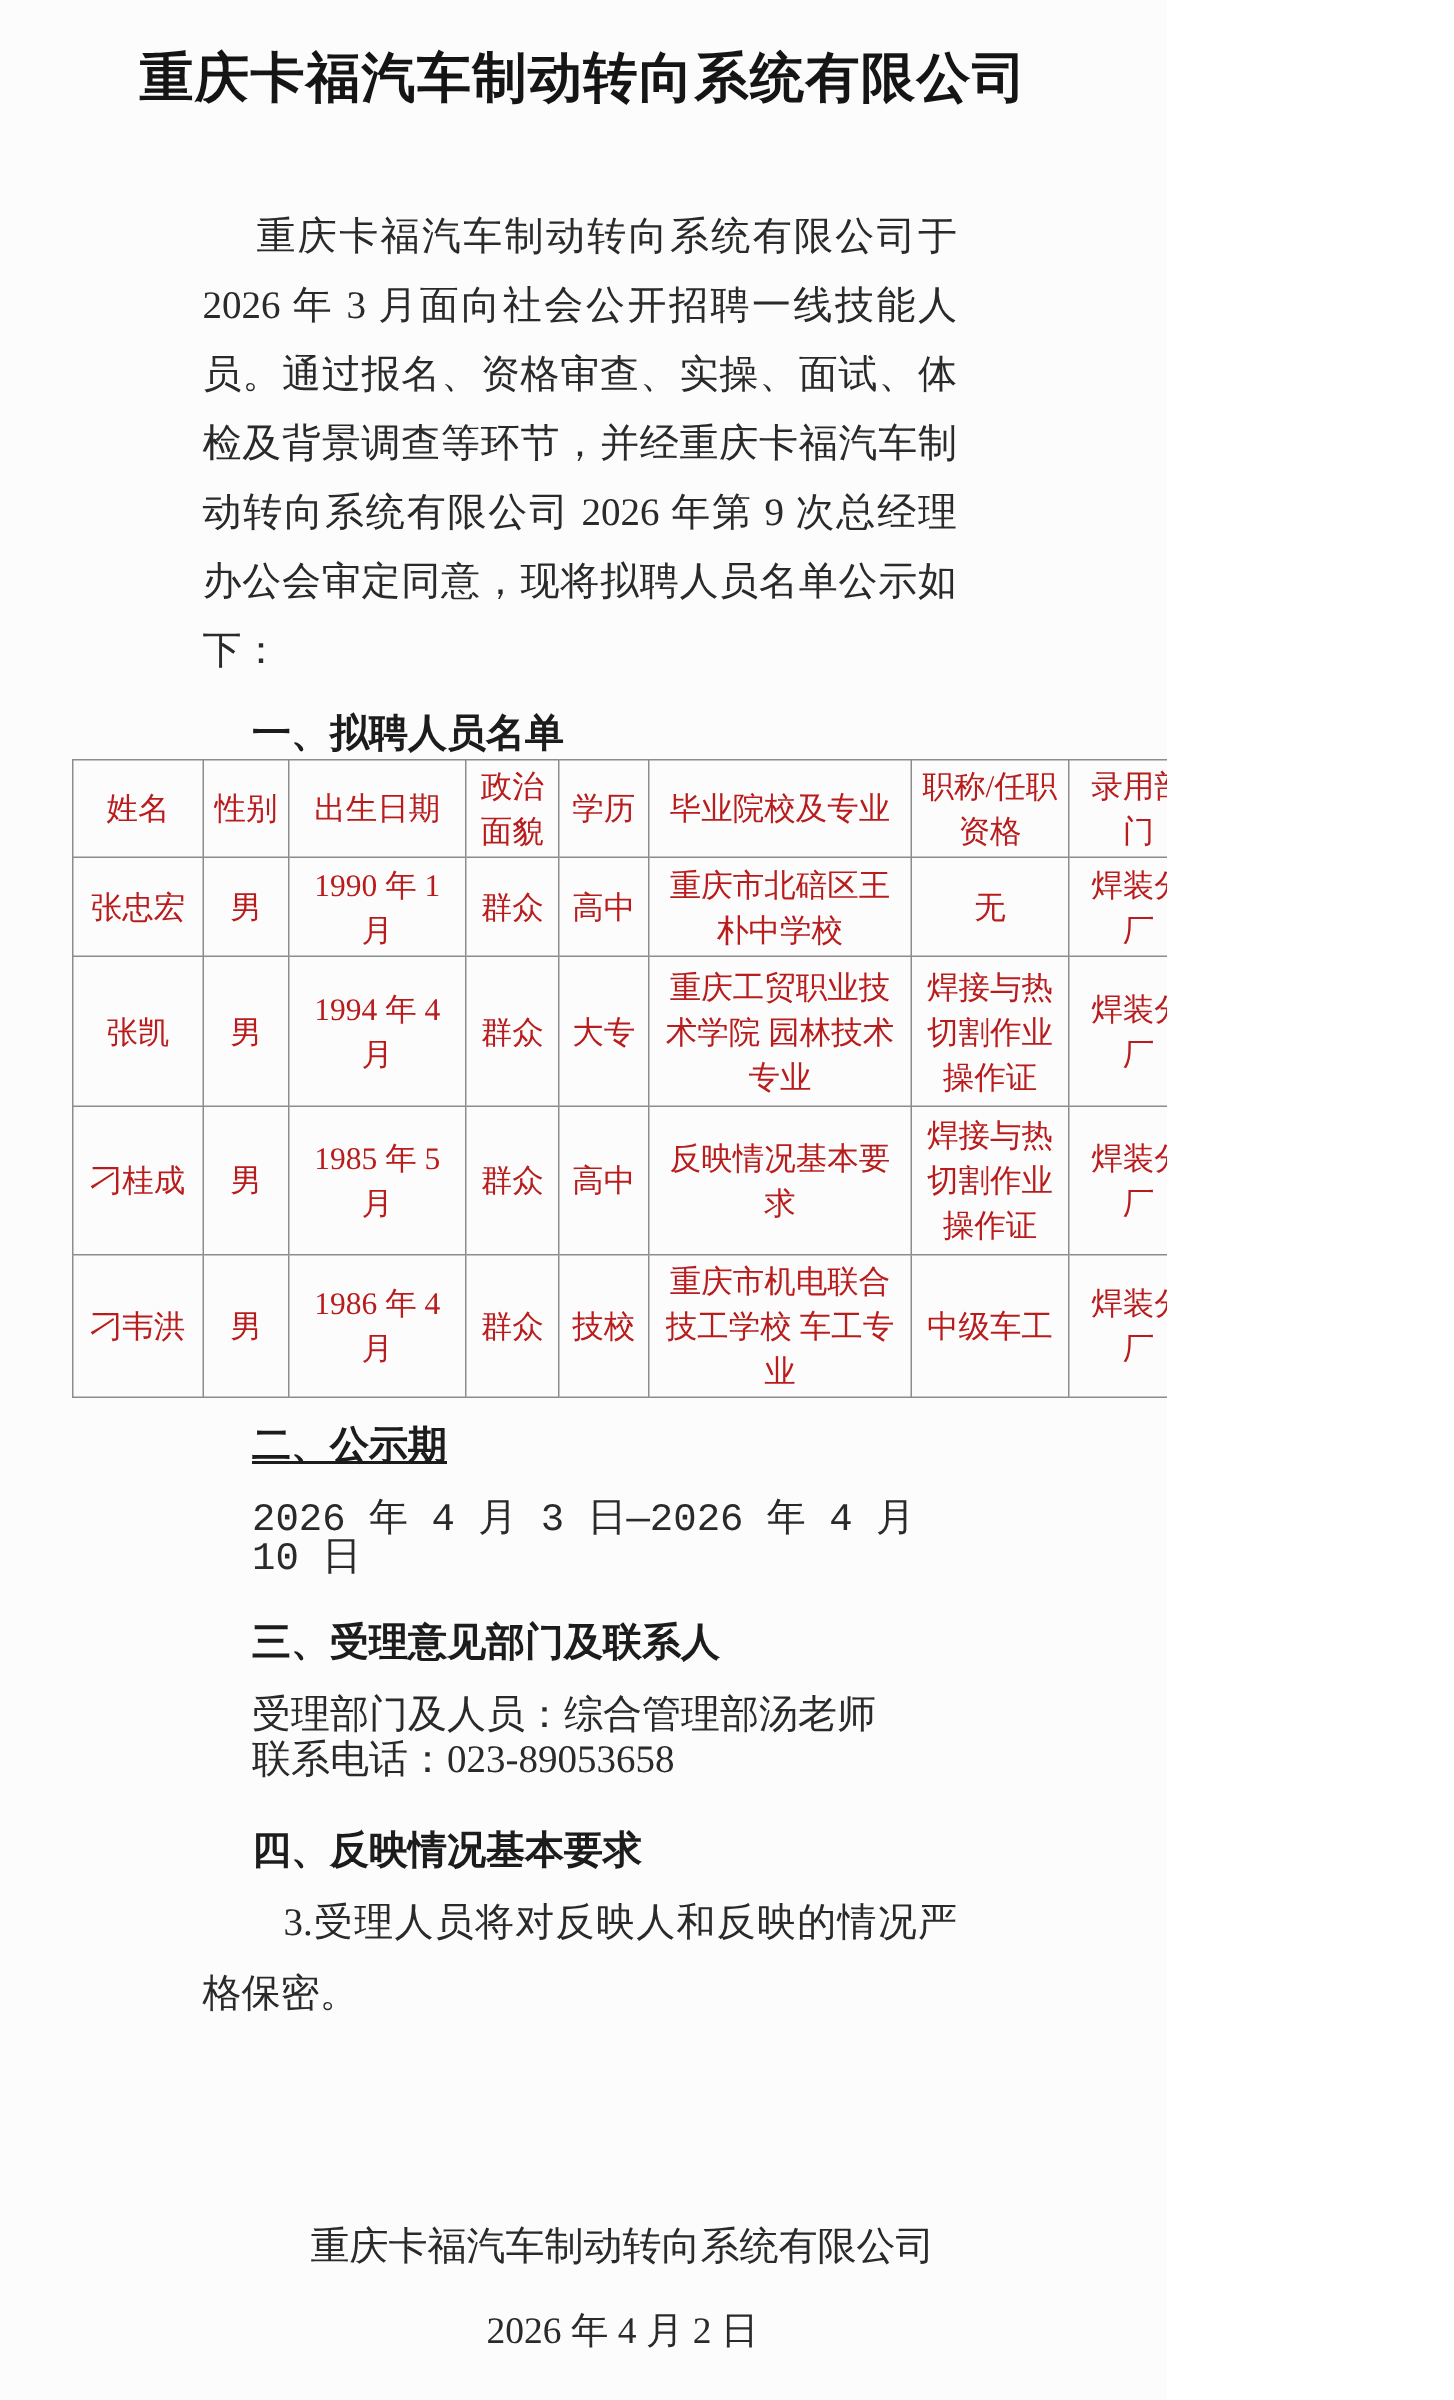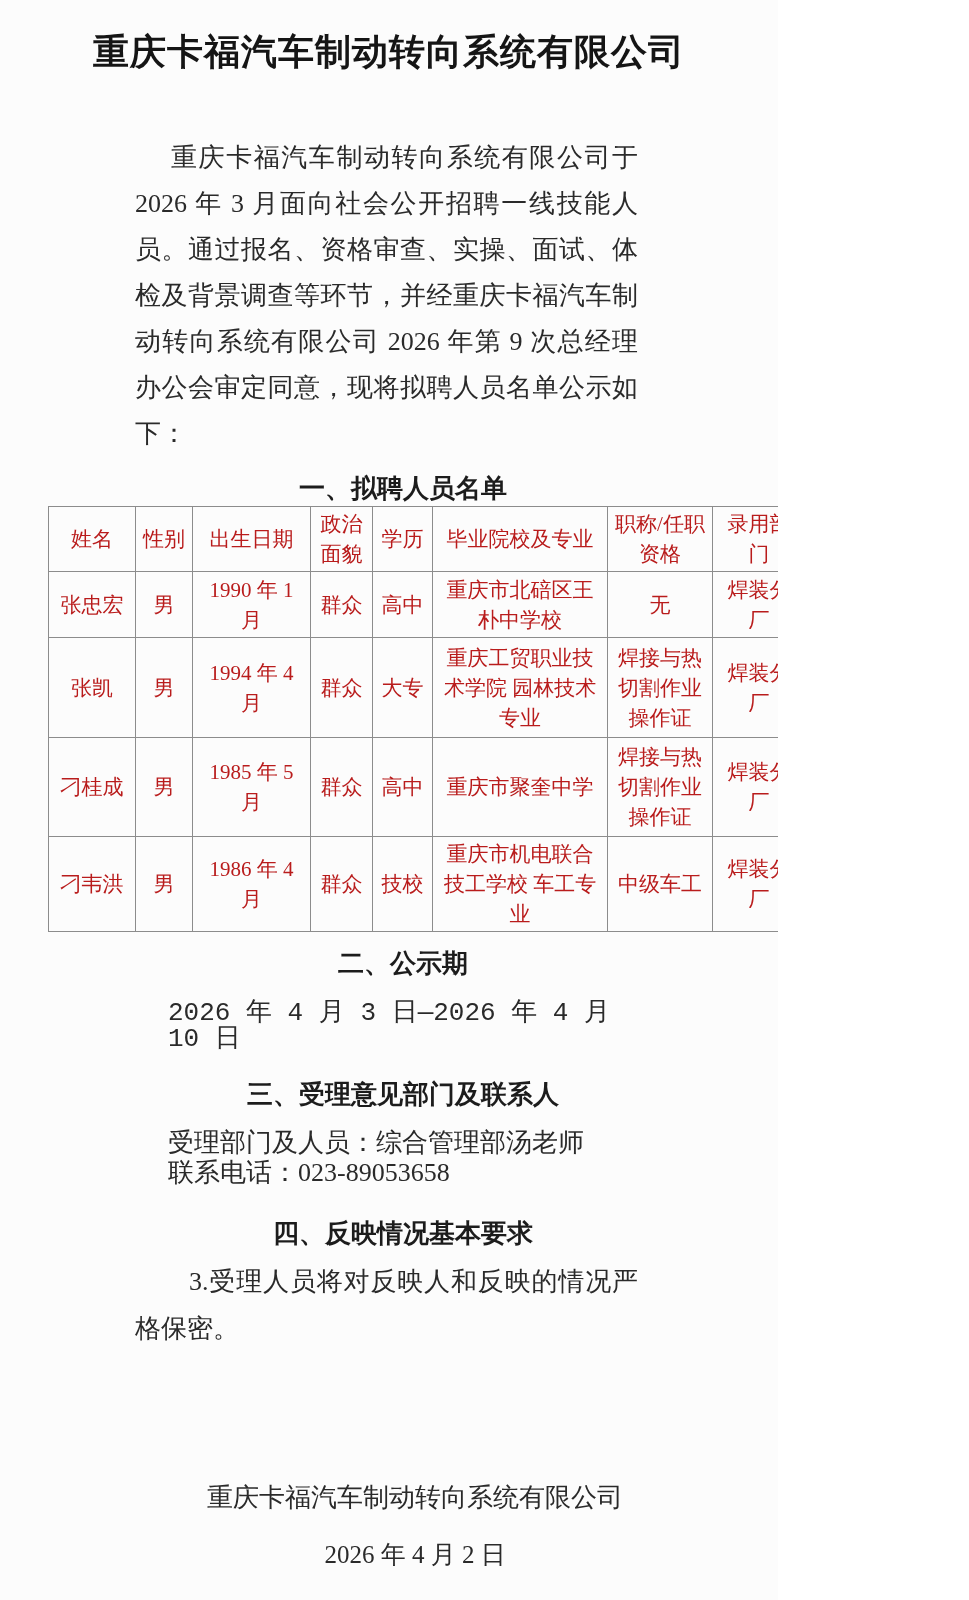--- a/index.html
+++ b/index.html
@@ -29,24 +29,23 @@
     text-indent: 36px;
     color: #2a2a2a;
   }
   .sec-heading {
     margin: 0 140px 0 168px;
     font-family: "Liberation Sans", "DejaVu Sans", sans-serif;
     font-size: 26px;
     font-weight: bold;
     color: #1c1c1c;
     line-height: 30px;
-    text-align: center;
   }
   .h-roster  { margin-top: 16px; }
-  .h-period  { margin-top: 16px; }
+  .h-period  { margin-top: 16px; text-decoration: underline; }
   .h-contact { margin-top: 27px; }
   .h-rules   { margin-top: 30px; }
 
   table.roster {
     margin: 3px 0 0 48px;
     width: 874px;
     border-collapse: collapse;
     table-layout: fixed;
     font-size: 21px;
     color: #b91c1c;
@@ -163,21 +162,21 @@
         <td>焊接与热切割作业操作证</td>
         <td>焊装分厂</td>
         <td>焊工</td>
       </tr>
       <tr class="row-2">
         <td>刁桂成</td>
         <td>男</td>
         <td>1985 年 5 月</td>
         <td>群众</td>
         <td>高中</td>
-        <td>重庆市聚奎中学</td>
+        <td>反映情况基本要求</td>
         <td>焊接与热切割作业操作证</td>
         <td>焊装分厂</td>
         <td>焊工</td>
       </tr>
       <tr class="row-3">
         <td>刁韦洪</td>
         <td>男</td>
         <td>1986 年 4 月</td>
         <td>群众</td>
         <td>技校</td>

